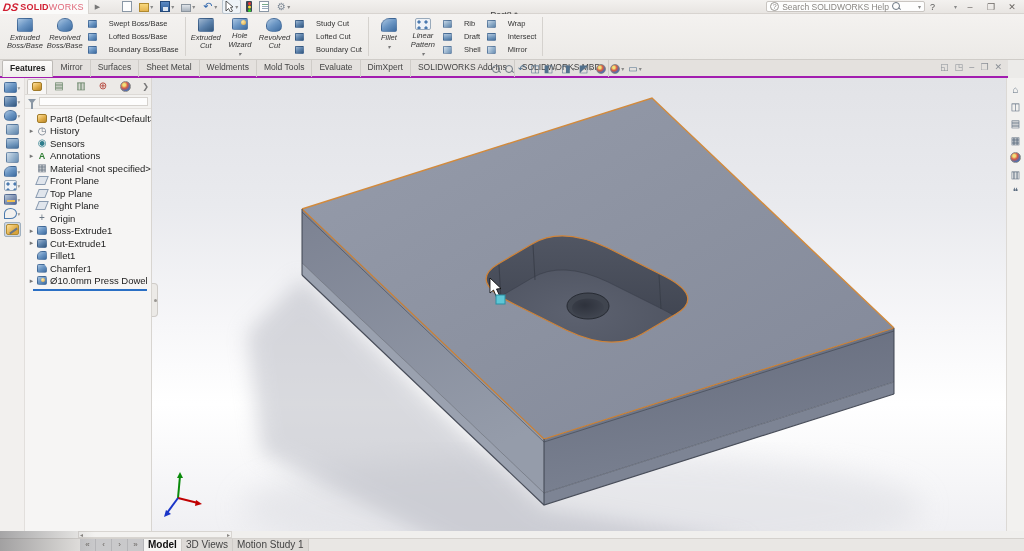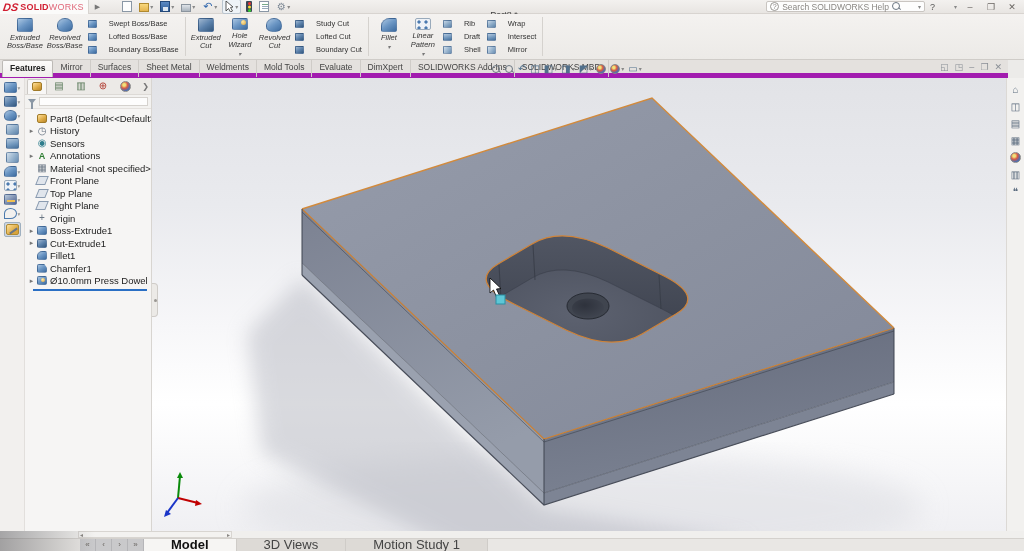--- a/index.html
+++ b/index.html
@@ -72,21 +72,21 @@
   .icn-draft, .icn-intersect { background:linear-gradient(165deg,#b3c8dd,#7399bf 55%,#47719c); }
   .icn-shell, .icn-mirror { background:linear-gradient(125deg,#d2dfeb,#97b3cd 55%,#6a8fb4); }
   .icn-reference-geometry { background:linear-gradient(145deg,#bcd,#78a 60%,#569); }
   .icn-reference-geometry::after { content:""; position:absolute; left:2px; bottom:2px; width:8px; height:2px; background:#f2c14f; }
   .icn-curves { background:none; border:1.6px solid #4b79ad; border-radius:50% 50% 50% 0; }
   .icn-instant3d { background:linear-gradient(135deg,#ffe19a,#d9a43c 70%); border-color:#b08a30; }
   .icn-instant3d::after { content:""; position:absolute; left:2px; top:5px; width:9px; height:2px; background:#6b7684; transform:rotate(-35deg); }
   .icn-chamfer { clip-path:polygon(0 0, 70% 0, 100% 45%, 100% 100%, 0 100%); }
 
   
-  .tabstrip { position:absolute; left:0; top:60px; width:1008px; height:18px; background:#e4e1de; border-bottom:5px solid #a21caf; }
+  .tabstrip { position:absolute; left:0; top:60px; width:1008px; height:18px; background:#e4e1de; border-bottom:2px solid #a21caf; }
   .ctabs { position:absolute; left:2px; top:0; height:18px; display:flex; }
   .ctab { padding:2px 7px 0 7px; font-size:8.5px; color:#444; border-right:1px solid #cfccc8; height:17px; }
   .ctab.active { background:linear-gradient(#fbfaf9,#f0eeec); border:1px solid #bdbab6; border-bottom:none; font-weight:bold; color:#222; border-radius:2px 2px 0 0; }
   .headsup { position:absolute; left:492px; top:1px; height:16px; display:flex; align-items:center; gap:4px; }
   .hu-item { display:flex; align-items:center; gap:1px; color:#51708c; font-size:10px; line-height:14px; }
   .hu-item .caret { font-size:6px; color:#888; }
   .hu-glyph { font-size:10px; }
   .ball { display:inline-block; width:10px; height:10px; border-radius:50%;
     background:radial-gradient(circle at 35% 32%, #f0e27a 15%, #d95b45 40%, #3a6fc0 75%, #1e4a8c); border:1px solid #888; }
   .docwin-controls { position:absolute; right:6px; top:2px; display:flex; gap:6px; color:#8a8f96; font-size:9px; }
@@ -133,21 +133,21 @@
   .tp-item { width:14px; height:13px; display:flex; align-items:center; justify-content:center; color:#5a6b7e; font-size:10px; }
   .tp-ball { width:11px; height:11px; border-radius:50%; background:radial-gradient(circle at 35% 32%, #f0e27a 15%, #d95b45 40%, #3a6fc0 75%, #1e4a8c); border:1px solid #888; }
 
   
   .bottombar { position:absolute; left:0; top:531px; width:1024px; height:20px; background:#f0efed; }
   .hscroll { position:absolute; left:78px; top:0px; width:154px; height:7px; background:#f3f2f0; border:1px solid #d8d5d1; display:flex; justify-content:space-between; align-items:center; font-size:6px; color:#8a8783; }
   .hscroll span { padding:0 1px; }
   .model-tabs { position:absolute; left:0; top:7px; width:1024px; height:13px; background:#e9e7e4; border-top:1px solid #d4d1cd; display:flex; align-items:stretch; }
   .nav-btns { display:flex; margin-left:80px; }
   .nav-btn { width:16px; text-align:center; font-size:8px; color:#6a6662; background:#c9c9cb; border-right:1px solid #b5b5b8; line-height:12px; }
-  .mtab { padding:0 27px; font-size:13px; color:#444; line-height:12px; border-right:1px solid #cfccc8; background:#dddad6; }
+  .mtab { padding:0 4px; font-size:10px; color:#444; line-height:12px; border-right:1px solid #cfccc8; background:#dddad6; }
   .mtab.active { background:#f6f5f3; font-weight:bold; color:#111; }
   .corner-smudge { position:absolute; left:0; top:0; width:95px; height:20px; background:linear-gradient(90deg, rgba(75,75,80,.45), rgba(75,75,80,0)); pointer-events:none; }
 </style>
 </head>
 <body>
 
 <div id="app">
 
   <div class="titlebar">
     <div class="logo">

